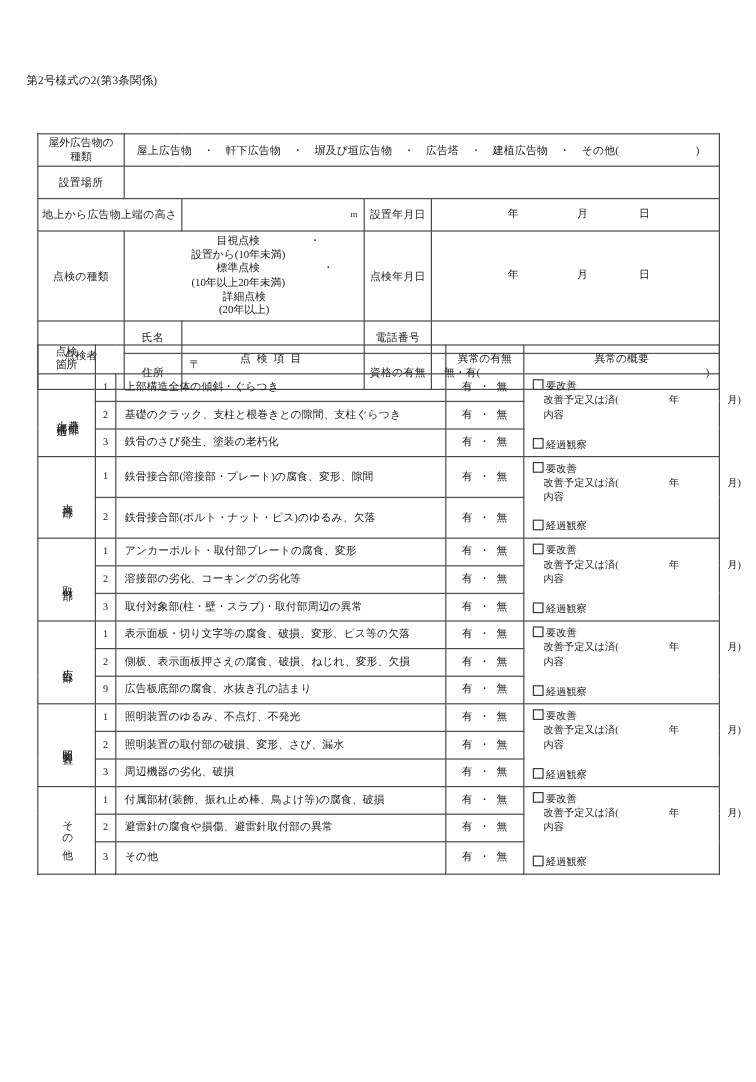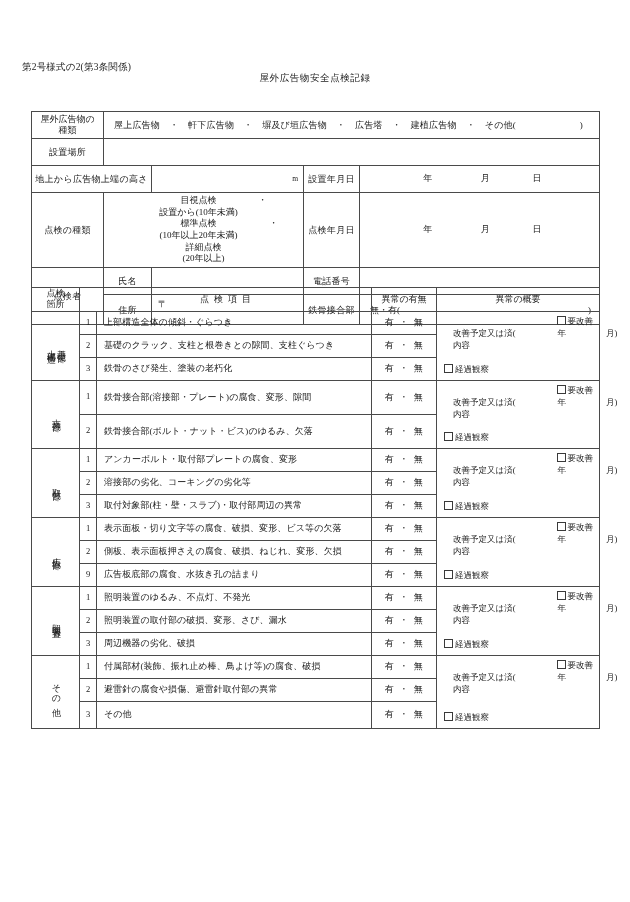--- a/index.html
+++ b/index.html
@@ -195,52 +195,50 @@
   }
   .aru-nashi .mid { padding: 0 5px; }
 
   .summary {
     vertical-align: top;
     padding: 3px 6px 3px 7px;
     font-size: 8.5px;
     line-height: 1.45;
     position: relative;
   }
-  .summary .ln1 { white-space: nowrap; text-align: right; }
+  .summary .ln1 { white-space: nowrap; }
   .summary .ln2 {
     white-space: nowrap;
     padding-left: 9px;
   }
   .summary .ln2 .sp-y { display: inline-block; width: 42px; }
   .summary .ln2 .sp-m { display: inline-block; width: 40px; }
   .summary .ln3 { padding-left: 9px; }
   .summary .ln4 {
     white-space: nowrap;
     position: absolute;
     bottom: 3px;
     left: 7px;
-    font-family: Liberation Mono, monospace;
   }
   .cb {
     display: inline-block;
     width: 7px;
     height: 7px;
     border: 1px solid #3a3a3a;
     margin-right: 2px;
     vertical-align: -1px;
     background: #fff;
   }
 </style>
 </head>
 <body>
 
 <div class="page">
 
   <div class="form-no">第2号様式の2(第3条関係)</div>
-  <div class="doc-title">屋外広告物安全点検記録</div>
 
   <table class="tbl-info">
     <colgroup>
       <col style="width:72px">
       <col style="width:48px">
       <col style="width:72px">
       <col style="width:80px">
       <col style="width:56px">
       <col style="width:70px">
       <col style="width:170px">
@@ -308,21 +306,21 @@
         <td class="lbl">氏名</td>
         <td class="cell-pad" colspan="2"></td>
         <td class="lbl">電話番号</td>
         <td class="cell-pad" colspan="2"></td>
       </tr>
       <tr>
         <td class="lbl">住所</td>
         <td class="postal" colspan="2">
           <span>〒</span>
         </td>
-        <td class="lbl">鉄骨接合部</td>
+        <td class="lbl">資格の有無</td>
         <td class="qual" colspan="2">
           <span>無・有(</span>
           <span class="tail">)</span>
         </td>
       </tr>
     </tbody>
   </table>
 
   <table class="tbl-main">
     <colgroup>

